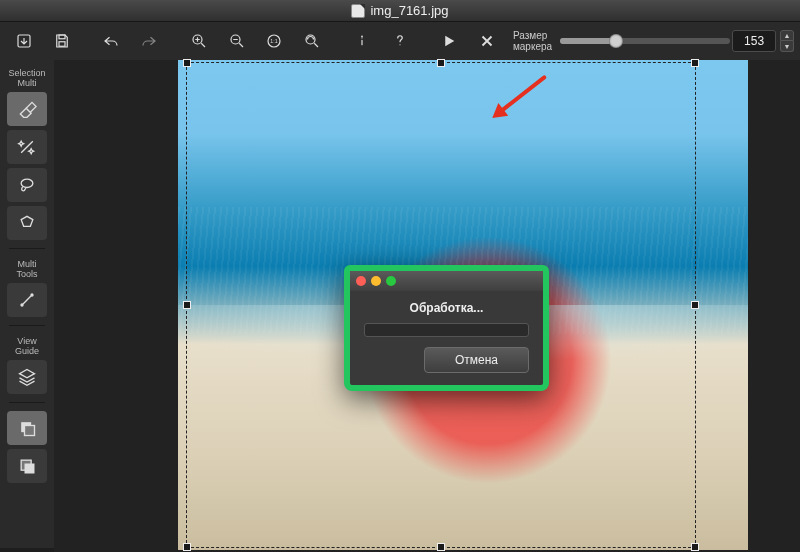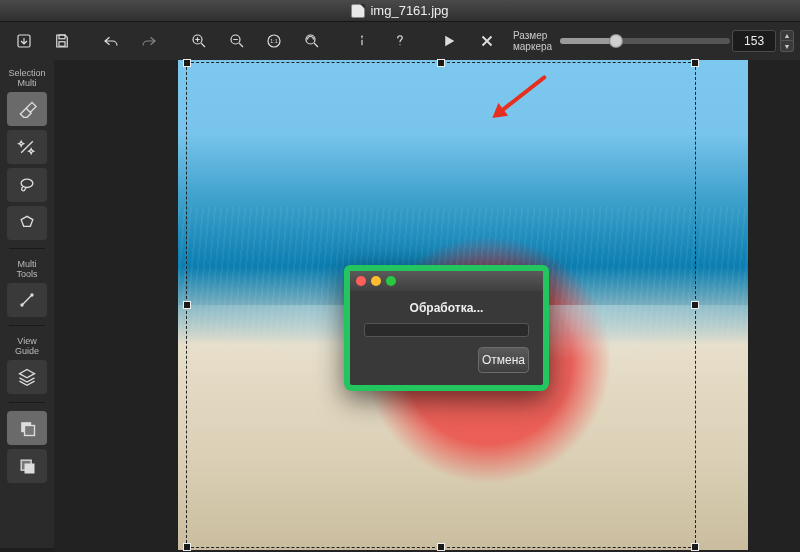--- a/index.html
+++ b/index.html
@@ -140,21 +140,21 @@
   .dialog .dtitle{
     height:20px; background:linear-gradient(#5a5a5a,#3f3f3f); display:flex; align-items:center; padding:0 6px; gap:5px;
   }
   .dot{width:10px;height:10px;border-radius:50%;}
   .dot.r{background:#ff5f57}.dot.y{background:#febc2e}.dot.g{background:#28c840}
   .dialog .dbody{ padding:10px 14px 12px; text-align:center; color:#eee; font-size:12px;}
   .dialog .dlabel{ font-weight:600; margin-bottom:8px; }
   .progress{ height:14px; background:#2a2a2a; border:1px solid #555; border-radius:3px; }
   .dialog .dbtns{ text-align:right; margin-top:10px;}
   .dbtn{
-    display:inline-block; padding:5px 3px; background:linear-gradient(#5a5a5a,#3e3e3e);
+    display:inline-block; padding:5px 30px; background:linear-gradient(#5a5a5a,#3e3e3e);
     border:1px solid #6b6b6b; border-radius:4px; color:#eee; font-size:12px;margin-left:24px;
   }
 </style>
 </head>
 <body>
 
 <div class="titlebar">
   <span class="doc-icon"></span>
   <span class="title">img_7161.jpg</span>
 </div>

